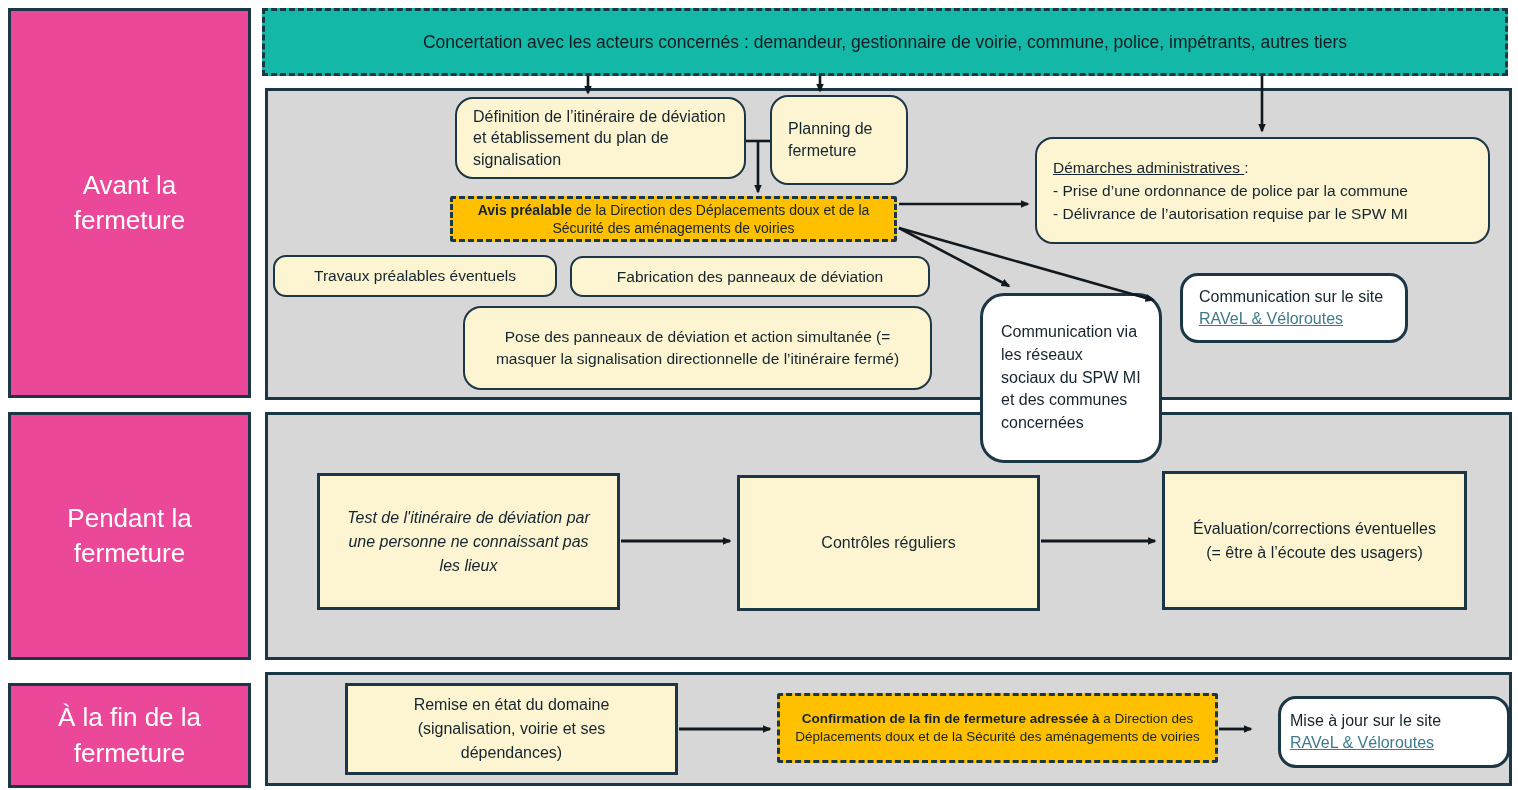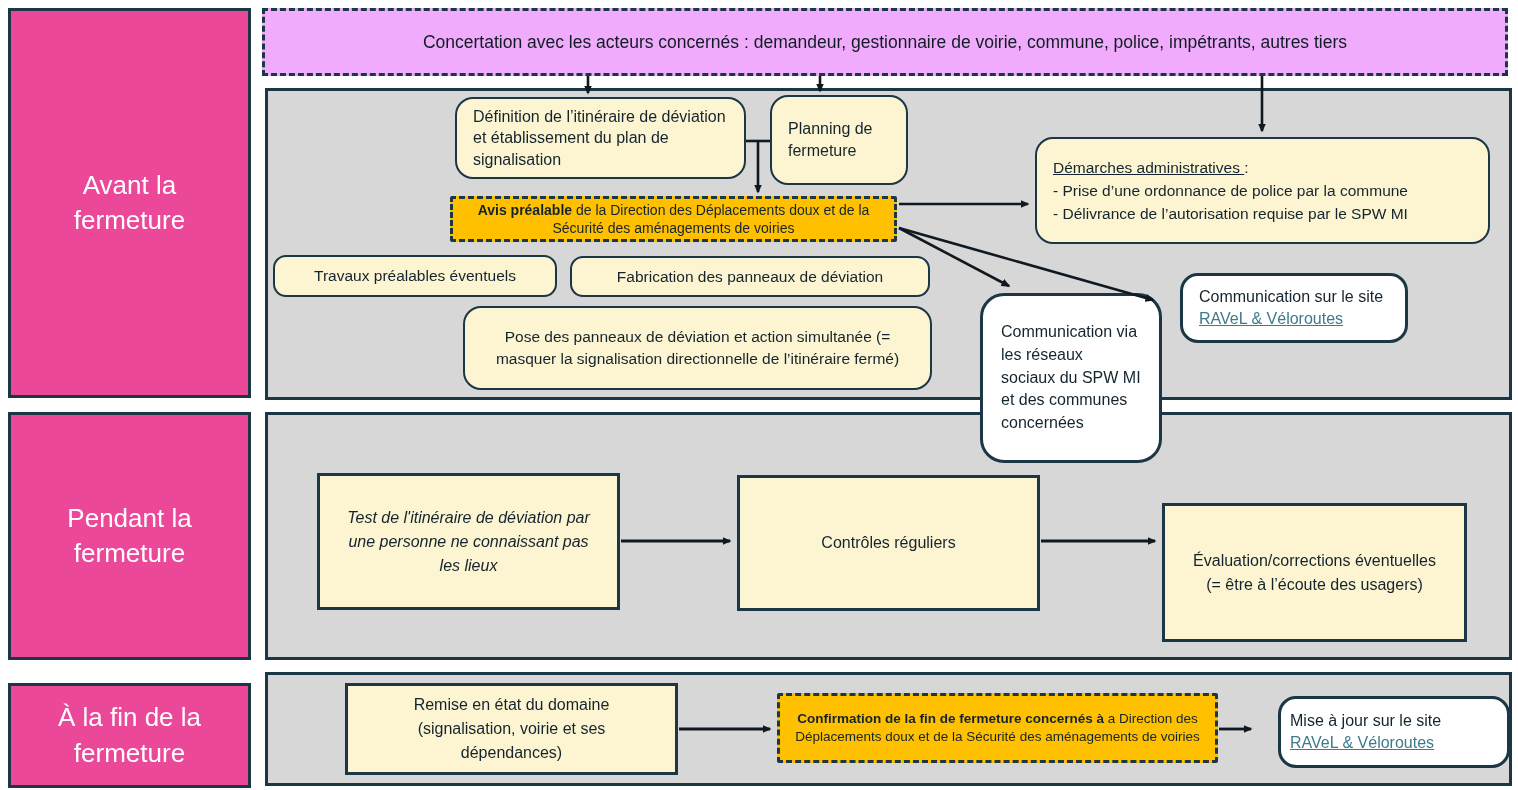--- a/index.html
+++ b/index.html
@@ -16,21 +16,21 @@
 
   
   .section{
     position:absolute;left:265px;width:1247px;box-sizing:border-box;
     background:#d7d7d7;border:3px solid #1b3644;
   }
 
   
   .concertation{
     position:absolute;left:262px;top:8px;width:1246px;height:68px;box-sizing:border-box;
-    background:#f0abfc;border:3px dashed #1b3644;
+    background:#14b8a6;border:3px dashed #1b3644;
     display:flex;align-items:center;justify-content:center;text-align:center;
     font-size:17.5px;color:#111c22;z-index:2;
   }
 
   
   .node{position:absolute;box-sizing:border-box;display:flex;align-items:center;z-index:3;}
   .node .txt{width:100%;}
   .yellow{background:#fdf5d2;border:2.5px solid #1b3644;border-radius:18px;}
   .yellow-sm{background:#fdf5d2;border:2.5px solid #1b3644;border-radius:13px;}
   .yellow-square{background:#fdf5d2;border:3px solid #1b3644;border-radius:0;}
@@ -110,30 +110,30 @@
   </div>
 
   <div class="node yellow-square center" style="left:317px;top:473px;width:303px;height:137px;padding:4px 20px;font-size:16px;line-height:1.5;font-style:italic;">
     <div class="txt">Test de l'itinéraire de déviation par une personne ne connaissant pas les lieux</div>
   </div>
 
   <div class="node yellow-square center" style="left:737px;top:475px;width:303px;height:136px;padding:4px 20px;font-size:16px;">
     <div class="txt">Contrôles réguliers</div>
   </div>
 
-  <div class="node yellow-square center" style="left:1162px;top:471px;width:305px;height:139px;padding:4px 20px;font-size:16px;line-height:1.5;margin-top:32px;">
+  <div class="node yellow-square center" style="left:1162px;top:471px;width:305px;height:139px;padding:4px 20px;font-size:16px;line-height:1.5;">
     <div class="txt">Évaluation/corrections éventuelles (= être à l’écoute des usagers)</div>
   </div>
 
   <div class="node yellow-square center" style="left:345px;top:683px;width:333px;height:92px;padding:4px 20px;font-size:16px;line-height:1.5;">
     <div class="txt">Remise en état du domaine (signalisation, voirie et ses dépendances)</div>
   </div>
 
   <div class="node orange center" style="left:777px;top:693px;width:441px;height:70px;padding:2px 12px;font-size:13.5px;line-height:1.35;">
-    <div class="txt"><span class="b">Confirmation de la fin de fermeture concernés à</span><span> a Direction des Déplacements doux et de la Sécurité des aménagements de voiries</span></div>
+    <div class="txt"><span class="b">Confirmation de la fin de fermeture adressée à</span><span> a Direction des Déplacements doux et de la Sécurité des aménagements de voiries</span></div>
   </div>
 
   <div class="node white left" style="left:1258px;top:696px;width:232px;height:72px;padding:4px 9px;font-size:16px;line-height:1.4;justify-content:flex-end;">
     <div class="txt">
       <div>Mise à jour sur le site</div>
       <a class="ravel-link">RAVeL &amp; Véloroutes</a>
     </div>
   </div>
 
   <svg id="arrows" viewBox="0 0 1518 790" xmlns="http://www.w3.org/2000/svg">

